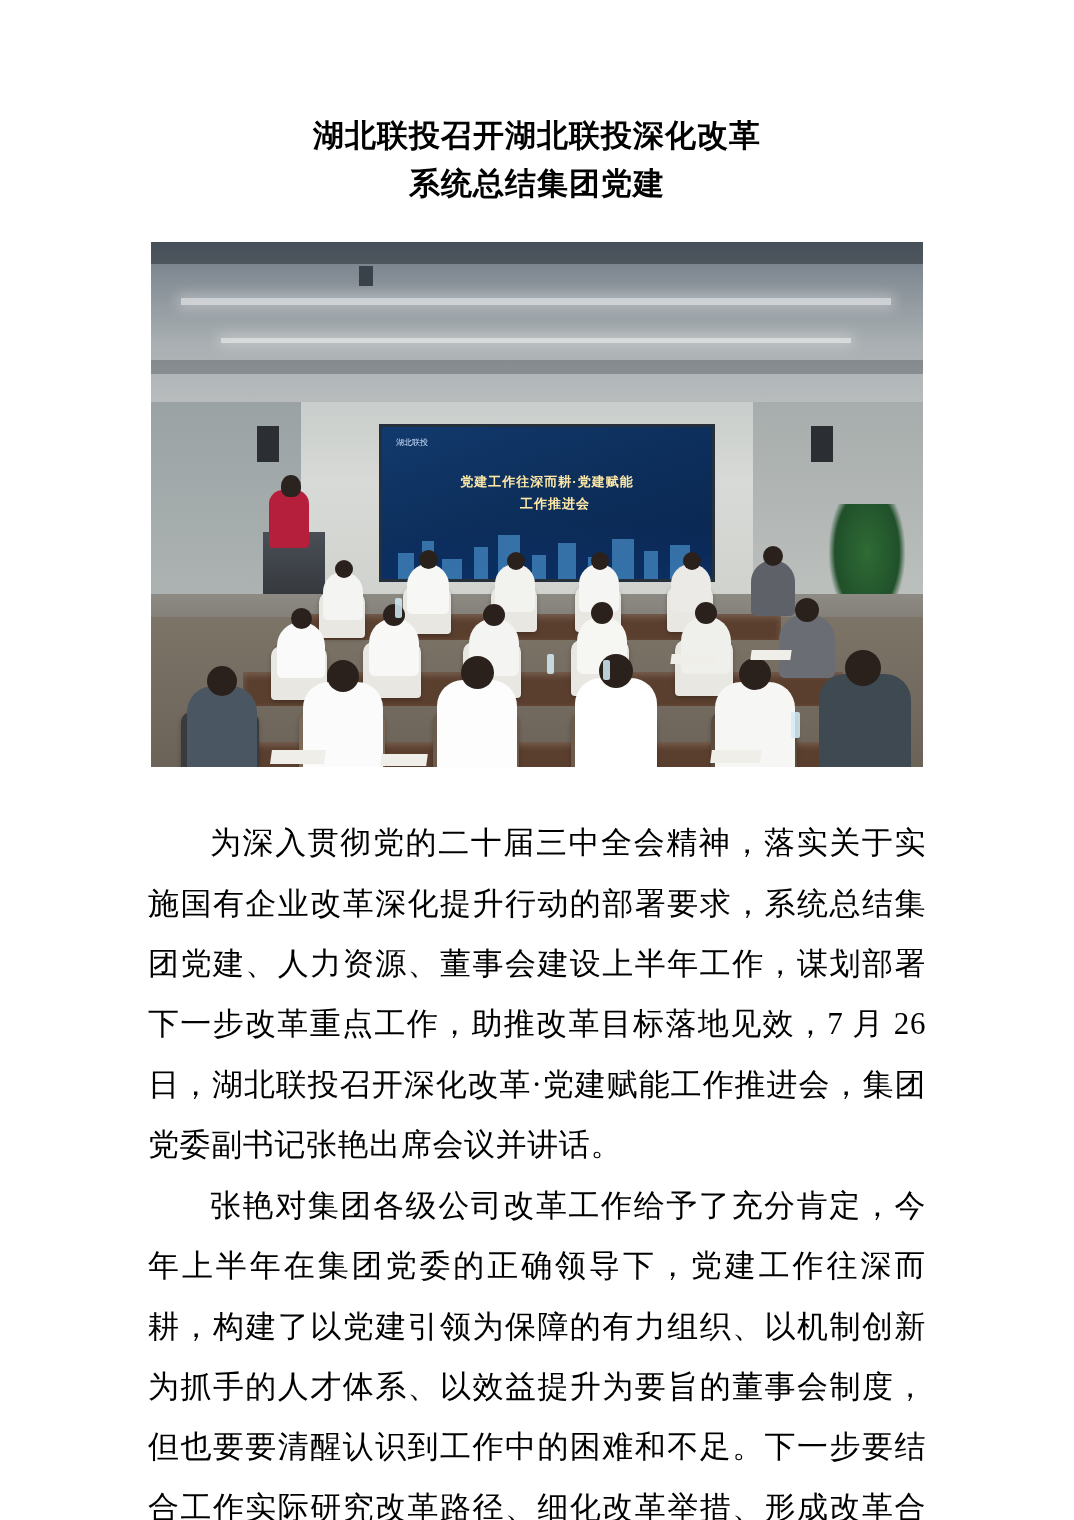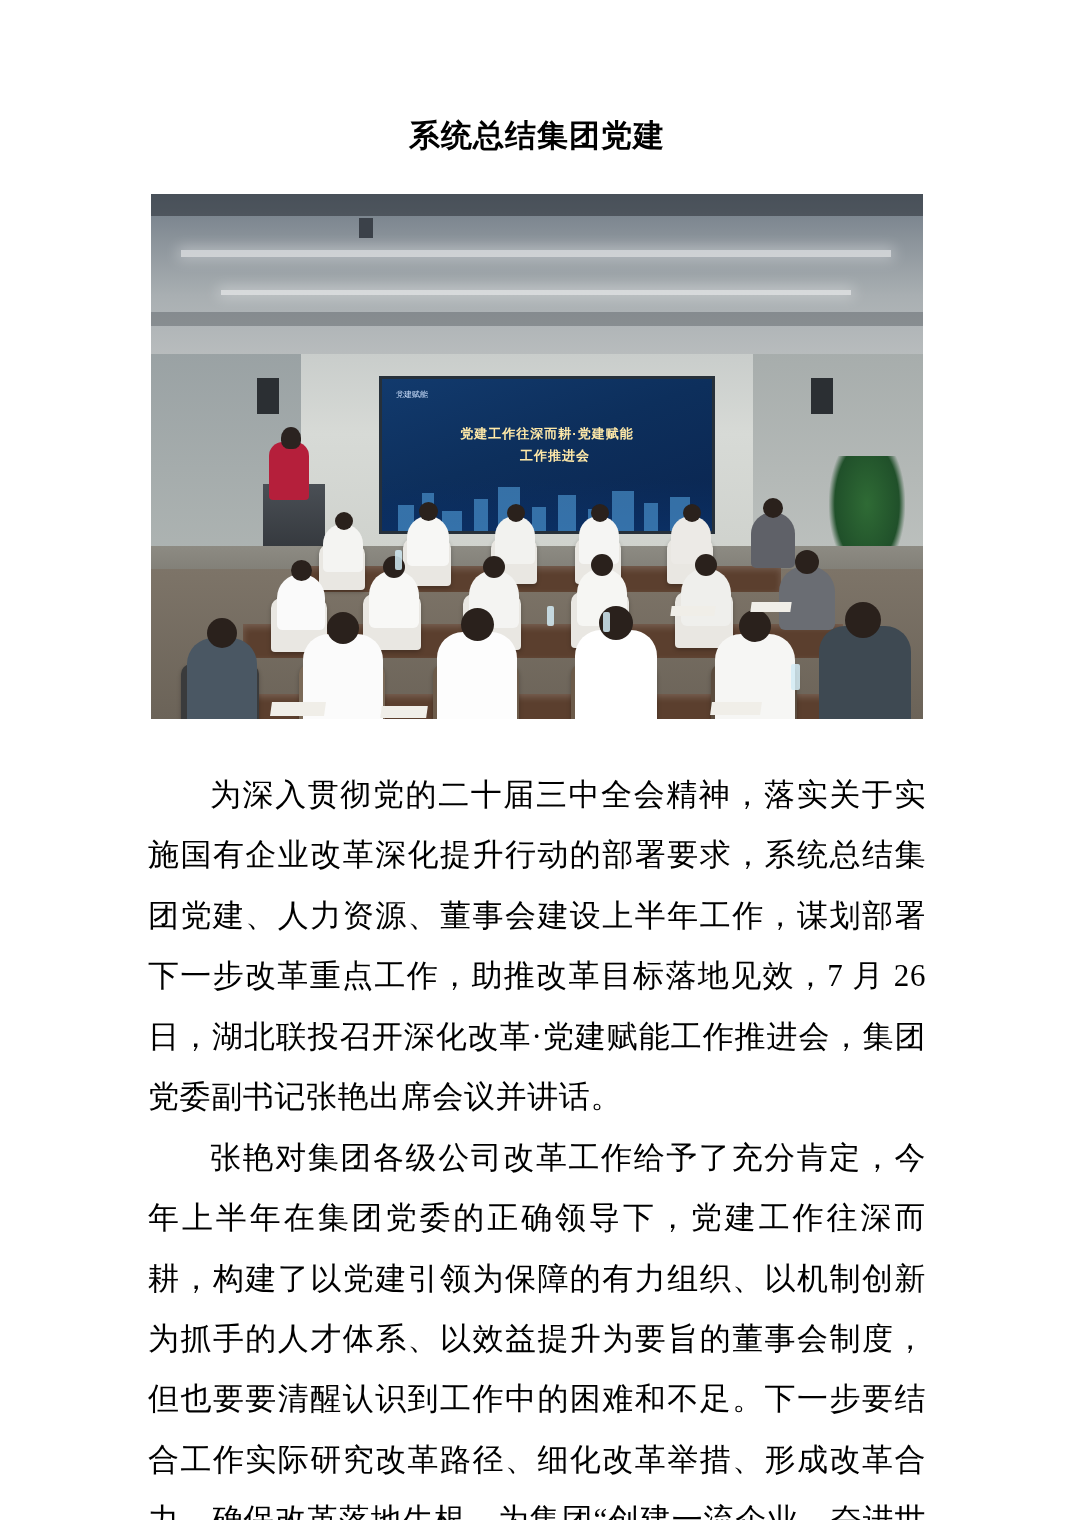--- a/index.html
+++ b/index.html
@@ -155,40 +155,41 @@
     margin: 0;
     text-indent: 2em;
   }
 </style>
 </head>
 <body>
 
 <div class="page">
 
   <div class="title-block">
+    <span class="title-line">湖北联投召开湖北联投深化改革</span>
     <span class="title-line">系统总结集团党建</span>
   </div>
 
   <div class="photo-wrap">
 
     <div class="ph-ceiling"></div>
     <div class="ph-ceil-line" style="left:30px; top:56px; width:710px;"></div>
     <div class="ph-ceil-line" style="left:70px; top:96px; width:630px; height:5px;"></div>
     <div class="ph-ceil-dark" style="left:0; top:0; width:772px; height:22px;"></div>
     <div class="ph-ceil-dark" style="left:0; top:118px; width:772px; height:14px; background:rgba(60,66,72,0.35);"></div>
     <div class="ph-ceil-dark" style="left:208px; top:24px; width:14px; height:20px; background:#3b4149;"></div>
 
     <div class="ph-wall"></div>
     <div class="ph-wall-left"></div>
     <div class="ph-wall-right"></div>
     <div class="ph-sidebox" style="left:106px; top:184px; width:22px; height:36px;"></div>
     <div class="ph-sidebox" style="left:660px; top:184px; width:22px; height:36px;"></div>
 
     <div class="ph-screen">
-      <div class="ph-screen-logo">党建赋能</div>
+      <div class="ph-screen-logo">湖北联投</div>
       <div class="ph-screen-title">党建工作往深而耕·党建赋能</div>
       <div class="ph-screen-sub">工作推进会</div>
       <div class="ph-skyline">
         <div class="ph-bld" style="left:16px; width:16px; height:26px;"></div>
         <div class="ph-bld" style="left:40px; width:12px; height:38px;"></div>
         <div class="ph-bld" style="left:60px; width:20px; height:20px;"></div>
         <div class="ph-bld" style="left:92px; width:14px; height:32px;"></div>
         <div class="ph-bld" style="left:116px; width:22px; height:44px;"></div>
         <div class="ph-bld" style="left:150px; width:14px; height:24px;"></div>
         <div class="ph-bld" style="left:176px; width:18px; height:36px;"></div>

